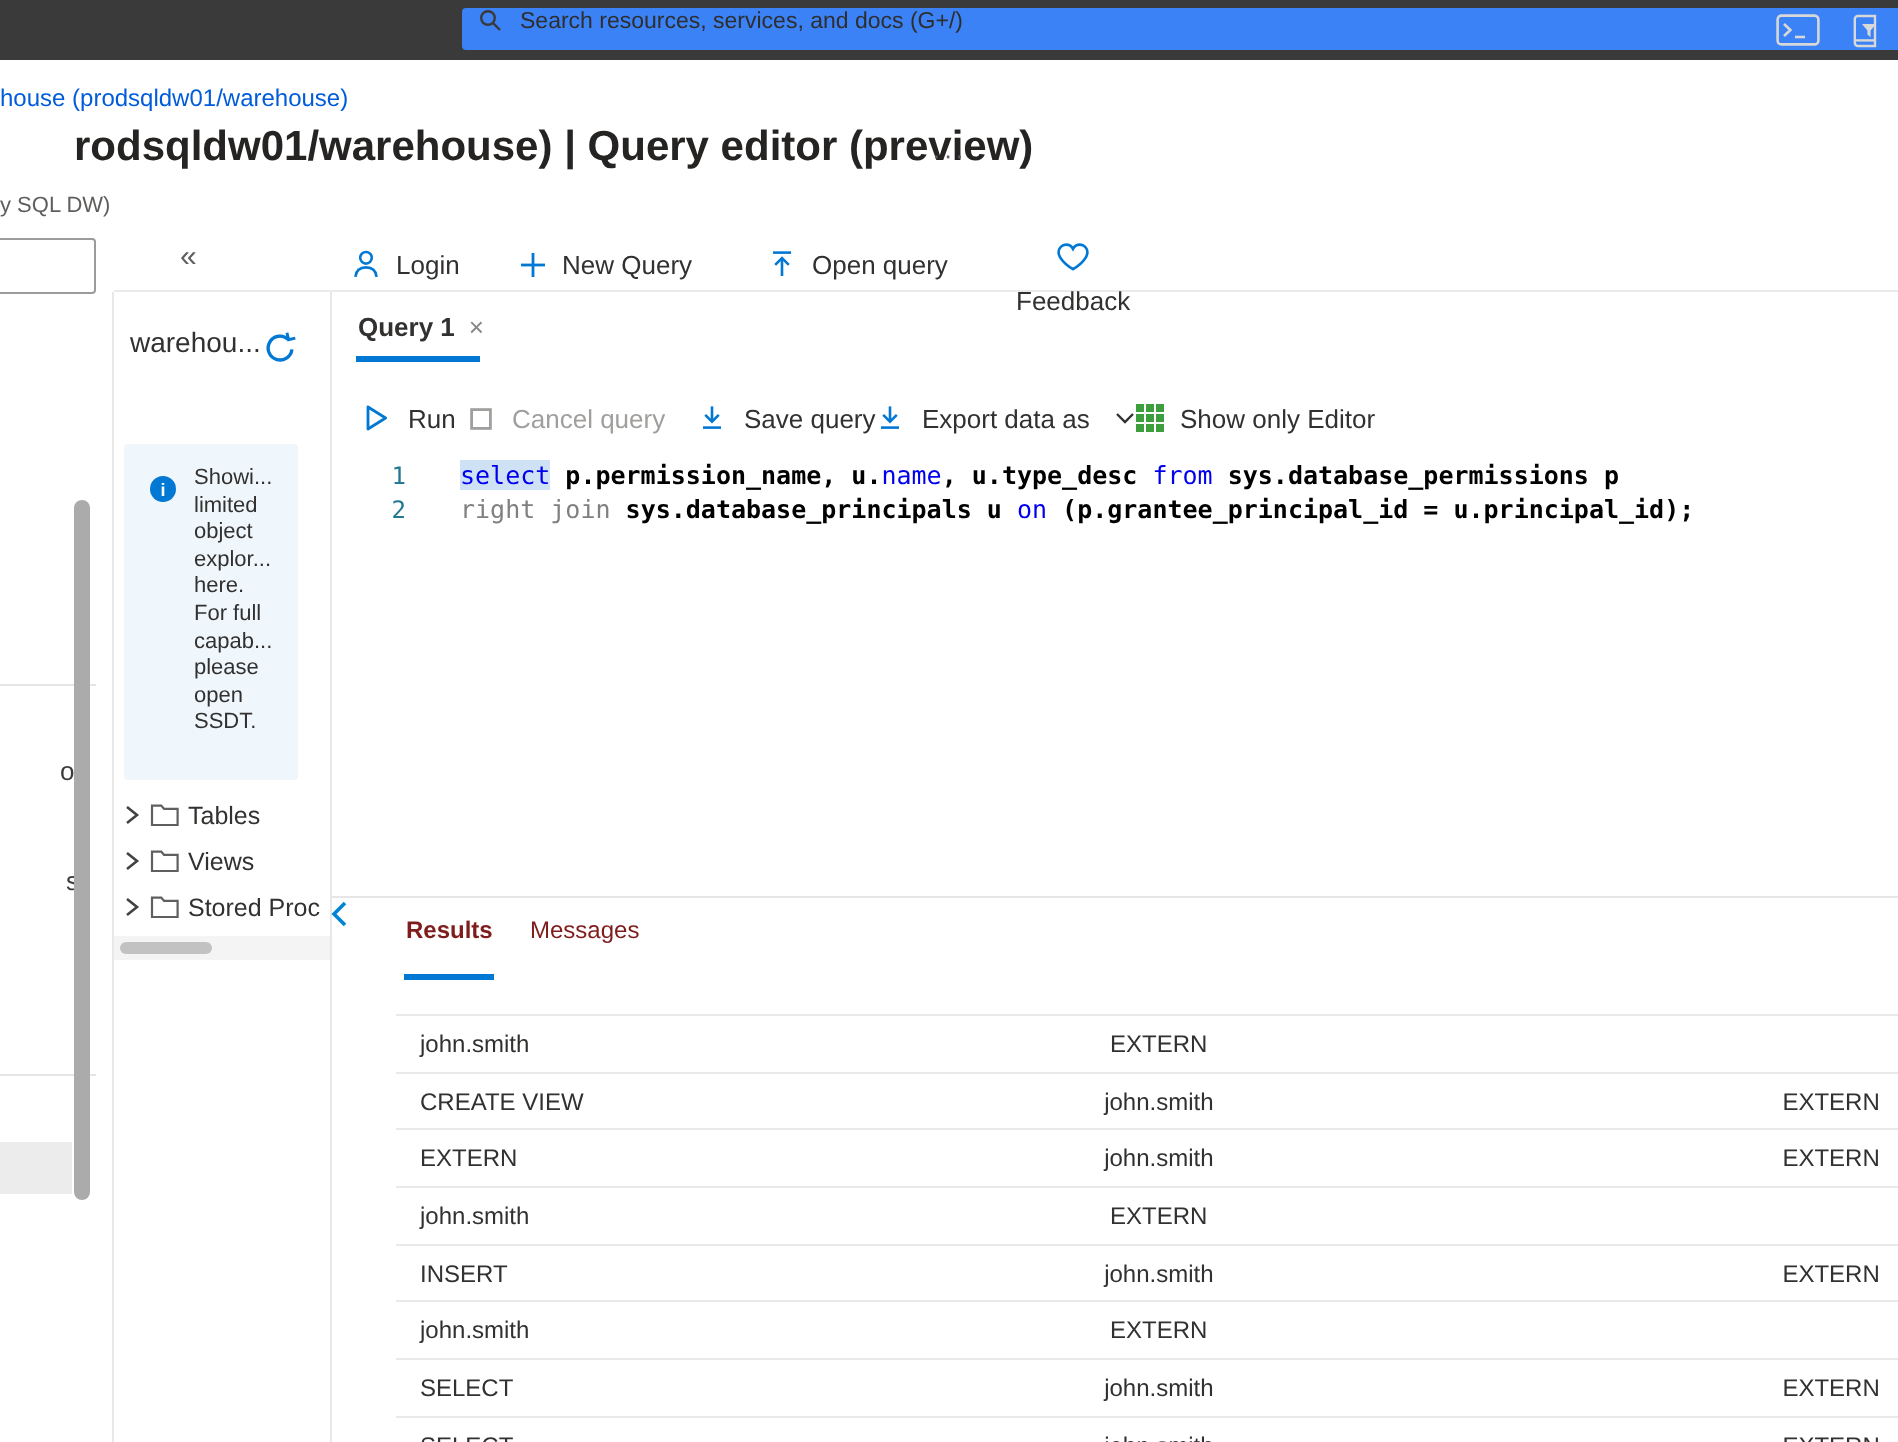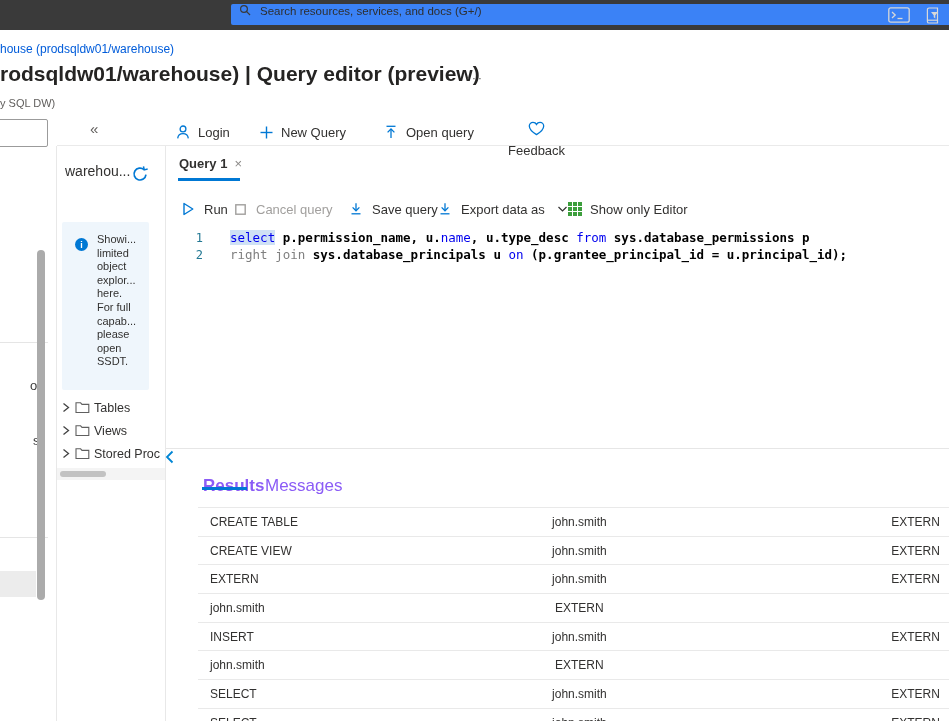--- a/index.html
+++ b/index.html
@@ -12,21 +12,21 @@
   .search-wrap{position:absolute;left:231px;top:4px;width:720px;height:21px;background:#3b82f6;
                border-radius:2px;display:flex;align-items:flex-start;padding:0 8px;box-sizing:border-box;}
   .search-wrap input{border:none;background:transparent;outline:none;width:100%;margin-left:7px;
                font-family:"Liberation Sans",sans-serif;font-size:11.5px;color:#222;}
   .search-wrap input::placeholder{color:#2e2e2e;opacity:1;}
   .topbar-btn{position:absolute;top:5px;width:26px;height:20px;display:flex;align-items:center;justify-content:center;cursor:pointer;}
 
   
   .breadcrumb{position:absolute;left:0px;top:42px;font-size:12px;color:#015cda;cursor:pointer;white-space:nowrap;}
   .page-title{position:absolute;left:0px;top:62px;font-size:21px;color:#252423;white-space:nowrap;}
-  .page-title .tbold{font-weight:700;}
+  .page-title .tbold{font-weight:700;margin-left:37px;}
   .page-title .trest{font-weight:700;}
   .more-dots{position:absolute;left:466px;top:70px;font-size:13px;color:#605e5c;letter-spacing:1.5px;cursor:pointer;}
   .subtitle{position:absolute;left:0px;top:97px;font-size:11px;color:#605e5c;white-space:nowrap;}
 
   
   .cmd-divider{position:absolute;left:57px;top:145px;width:892px;height:1px;background:#eaeaea;}
   .filter-partial{position:absolute;left:-12px;top:119px;width:60px;height:28px;background:#fff;
                   border:1px solid #9b9b9b;border-radius:2px;box-sizing:border-box;}
   .collapse-left{position:absolute;left:90px;top:120px;font-size:15px;color:#605e5c;cursor:pointer;}
   .cmd-item{position:absolute;top:121px;height:22px;display:flex;align-items:center;gap:7px;
@@ -70,21 +70,21 @@
   .line-num{width:23px;text-align:right;color:#237893;margin-right:27px;flex:none;
             font-family:"DejaVu Sans Mono",monospace;font-size:12px;}
   .tok-kw{color:#0000ee;}
   .tok-id{color:#000;font-weight:600;}
   .tok-gray{color:#808080;text-align:right;}
   .tok-hl{background:#cfe1f5;}
 
   
   .results-divider{position:absolute;left:166px;top:448px;width:783px;height:1px;background:#e6e6e6;}
   .collapse-panel{position:absolute;left:164px;top:449px;width:14px;height:16px;cursor:pointer;}
-  .rtab{position:absolute;top:476px;font-size:17px;color:#8b5cf6;cursor:pointer;}
+  .rtab{position:absolute;top:458px;font-size:12px;color:#7f1d1d;cursor:pointer;}
   .rtab-results{left:203px;font-weight:700;}
   .rtab-messages{left:265px;font-weight:400;}
   .rtab-underline{position:absolute;left:202px;top:487px;width:45px;height:3px;background:#0078d4;}
 
   .results-table{position:absolute;left:198px;top:507px;width:760px;}
   .result-row{height:28.7px;border-top:1px solid #e9e9e9;display:flex;align-items:center;
               font-size:12px;color:#323130;box-sizing:border-box;cursor:pointer;}
   .cell{white-space:nowrap;overflow:visible;box-sizing:border-box;padding-left:12px;}
   .cell-0{width:348px;}
   .cell-1{width:345px;}
@@ -336,21 +336,20 @@
       <polyline points="8.5,2.5 3,8 8.5,13.5" fill="none" stroke="#0085d4" stroke-width="1.8"></polyline>
     </svg>
   </div>
 
   <div class="rtab rtab-results">Results</div>
   <div class="rtab rtab-messages">Messages</div>
   <div class="rtab-underline"></div>
 
   <div class="results-table" id="results-table">
       <div class="result-row">
-        <div class="cell cell-0">CREATE TABLE</div>
         <div class="cell cell-1">john.smith</div>
         <div class="cell cell-2">EXTERN</div>
       </div>
       <div class="result-row">
         <div class="cell cell-0">CREATE VIEW</div>
         <div class="cell cell-1">john.smith</div>
         <div class="cell cell-2">EXTERN</div>
       </div>
       <div class="result-row">
         <div class="cell cell-0">EXTERN</div>

